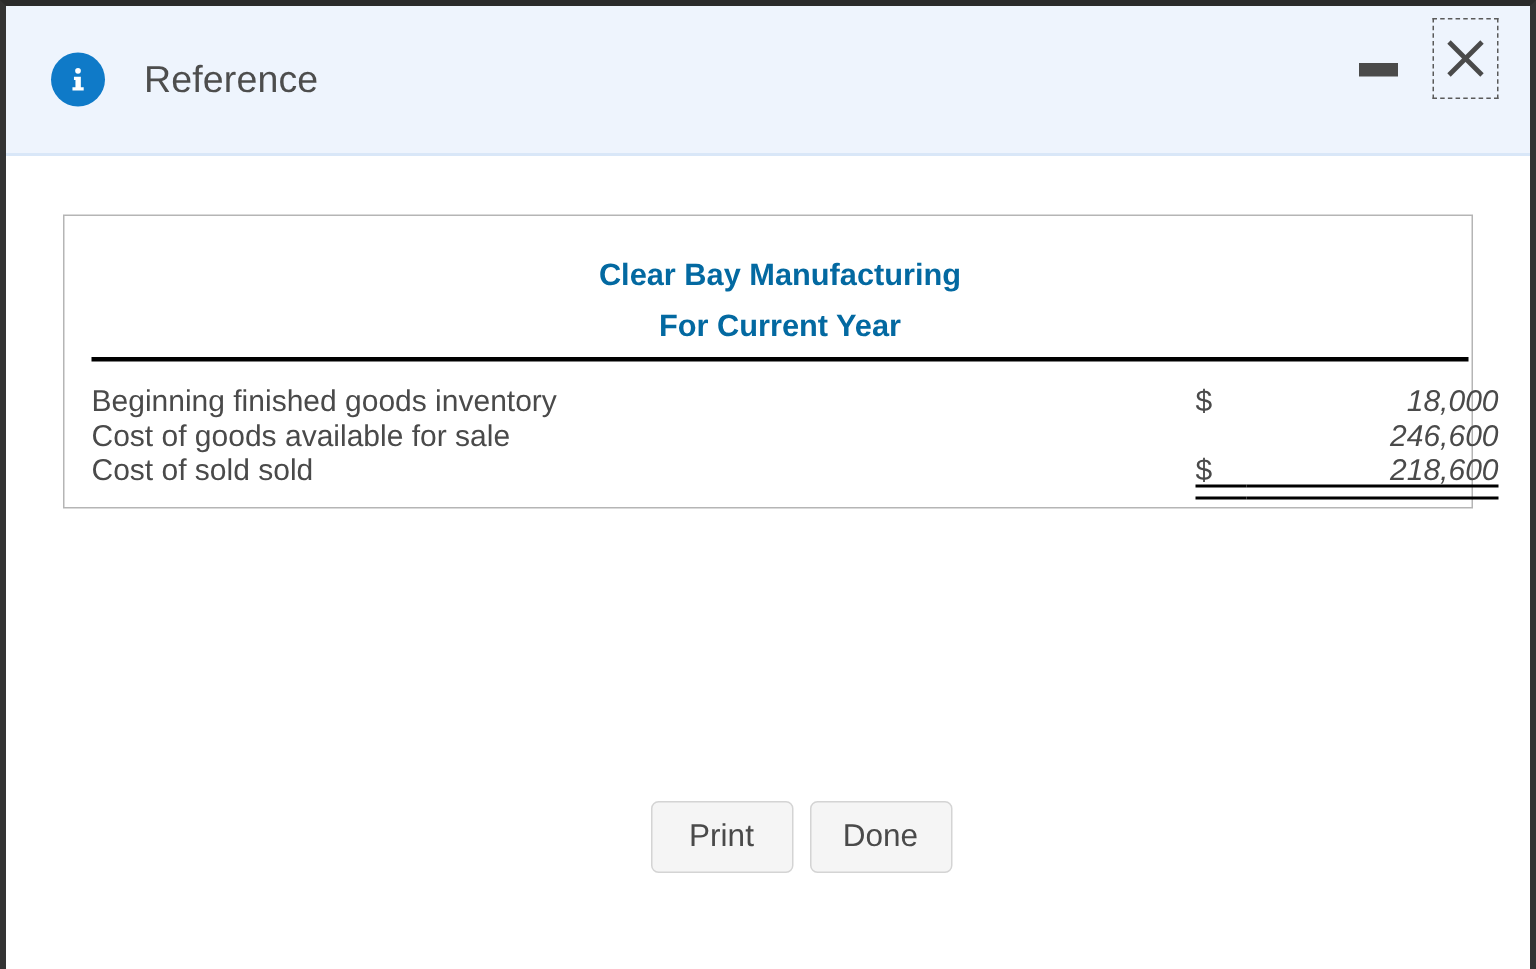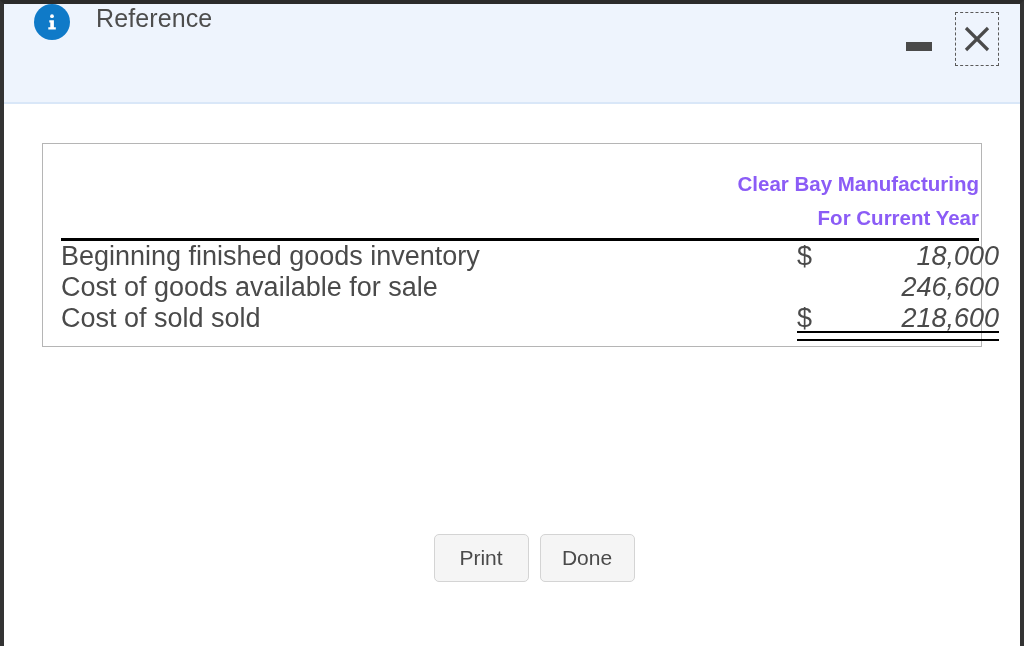--- a/index.html
+++ b/index.html
@@ -22,21 +22,21 @@
     overflow: hidden;
   }
 
   
   #titlebar {
     position: relative;
     height: 100px;
     background: #eef4fd;
     border-bottom: 2px solid #d9e7f8;
     display: flex;
-    align-items: flex-start;
+    align-items: center;
   }
   #info-icon {
     width: 36px; height: 36px;
     margin-left: 30px;
     border-radius: 50%;
     background: #0f7ac8;
     display: flex;
     align-items: center;
     justify-content: center;
     flex: none;
@@ -95,43 +95,43 @@
     left: 38px;
     top: 39px;
     width: 940px;
     border: 1px solid #b5b5b5;
     background: #ffffff;
     padding: 0;
   }
   .stmt-inner { padding: 18px 18px 12px 18px; }
 
   .stmt-title {
-    text-align: right;
+    text-align: center;
     font-weight: bold;
     font-size: 20.5px;
-    color: #8b5cf6;
+    color: #0369a1;
     line-height: 1.0;
     padding: 6px 0 7px 0;
     margin: 0 auto;
     width: 918px;
   }
   .stmt-title.t1 { padding-top: 12px; }
   .stmt-title.t3 {
     border-bottom: 3px solid #000000;
     padding-bottom: 10px;
-    margin-bottom: 0;
+    margin-bottom: 16px;
   }
 
   table.stmt {
     width: 100%;
     border-collapse: collapse;
     table-layout: fixed;
   }
   table.stmt td {
-    font-size: 27px;
+    font-size: 20px;
     color: #4a4a4a;
     padding: 0;
     vertical-align: bottom;
     white-space: nowrap;
   }
   td.lbl       { width: 736px; padding: 12px 0 10px 4px; }
   td.cur       { width: 34px; text-align: left; padding: 12px 0 10px 0; }
   td.val       { width: 168px; text-align: right; padding: 12px 4px 10px 0; font-style: italic; }
 
   tr.rule-single td.cur,

